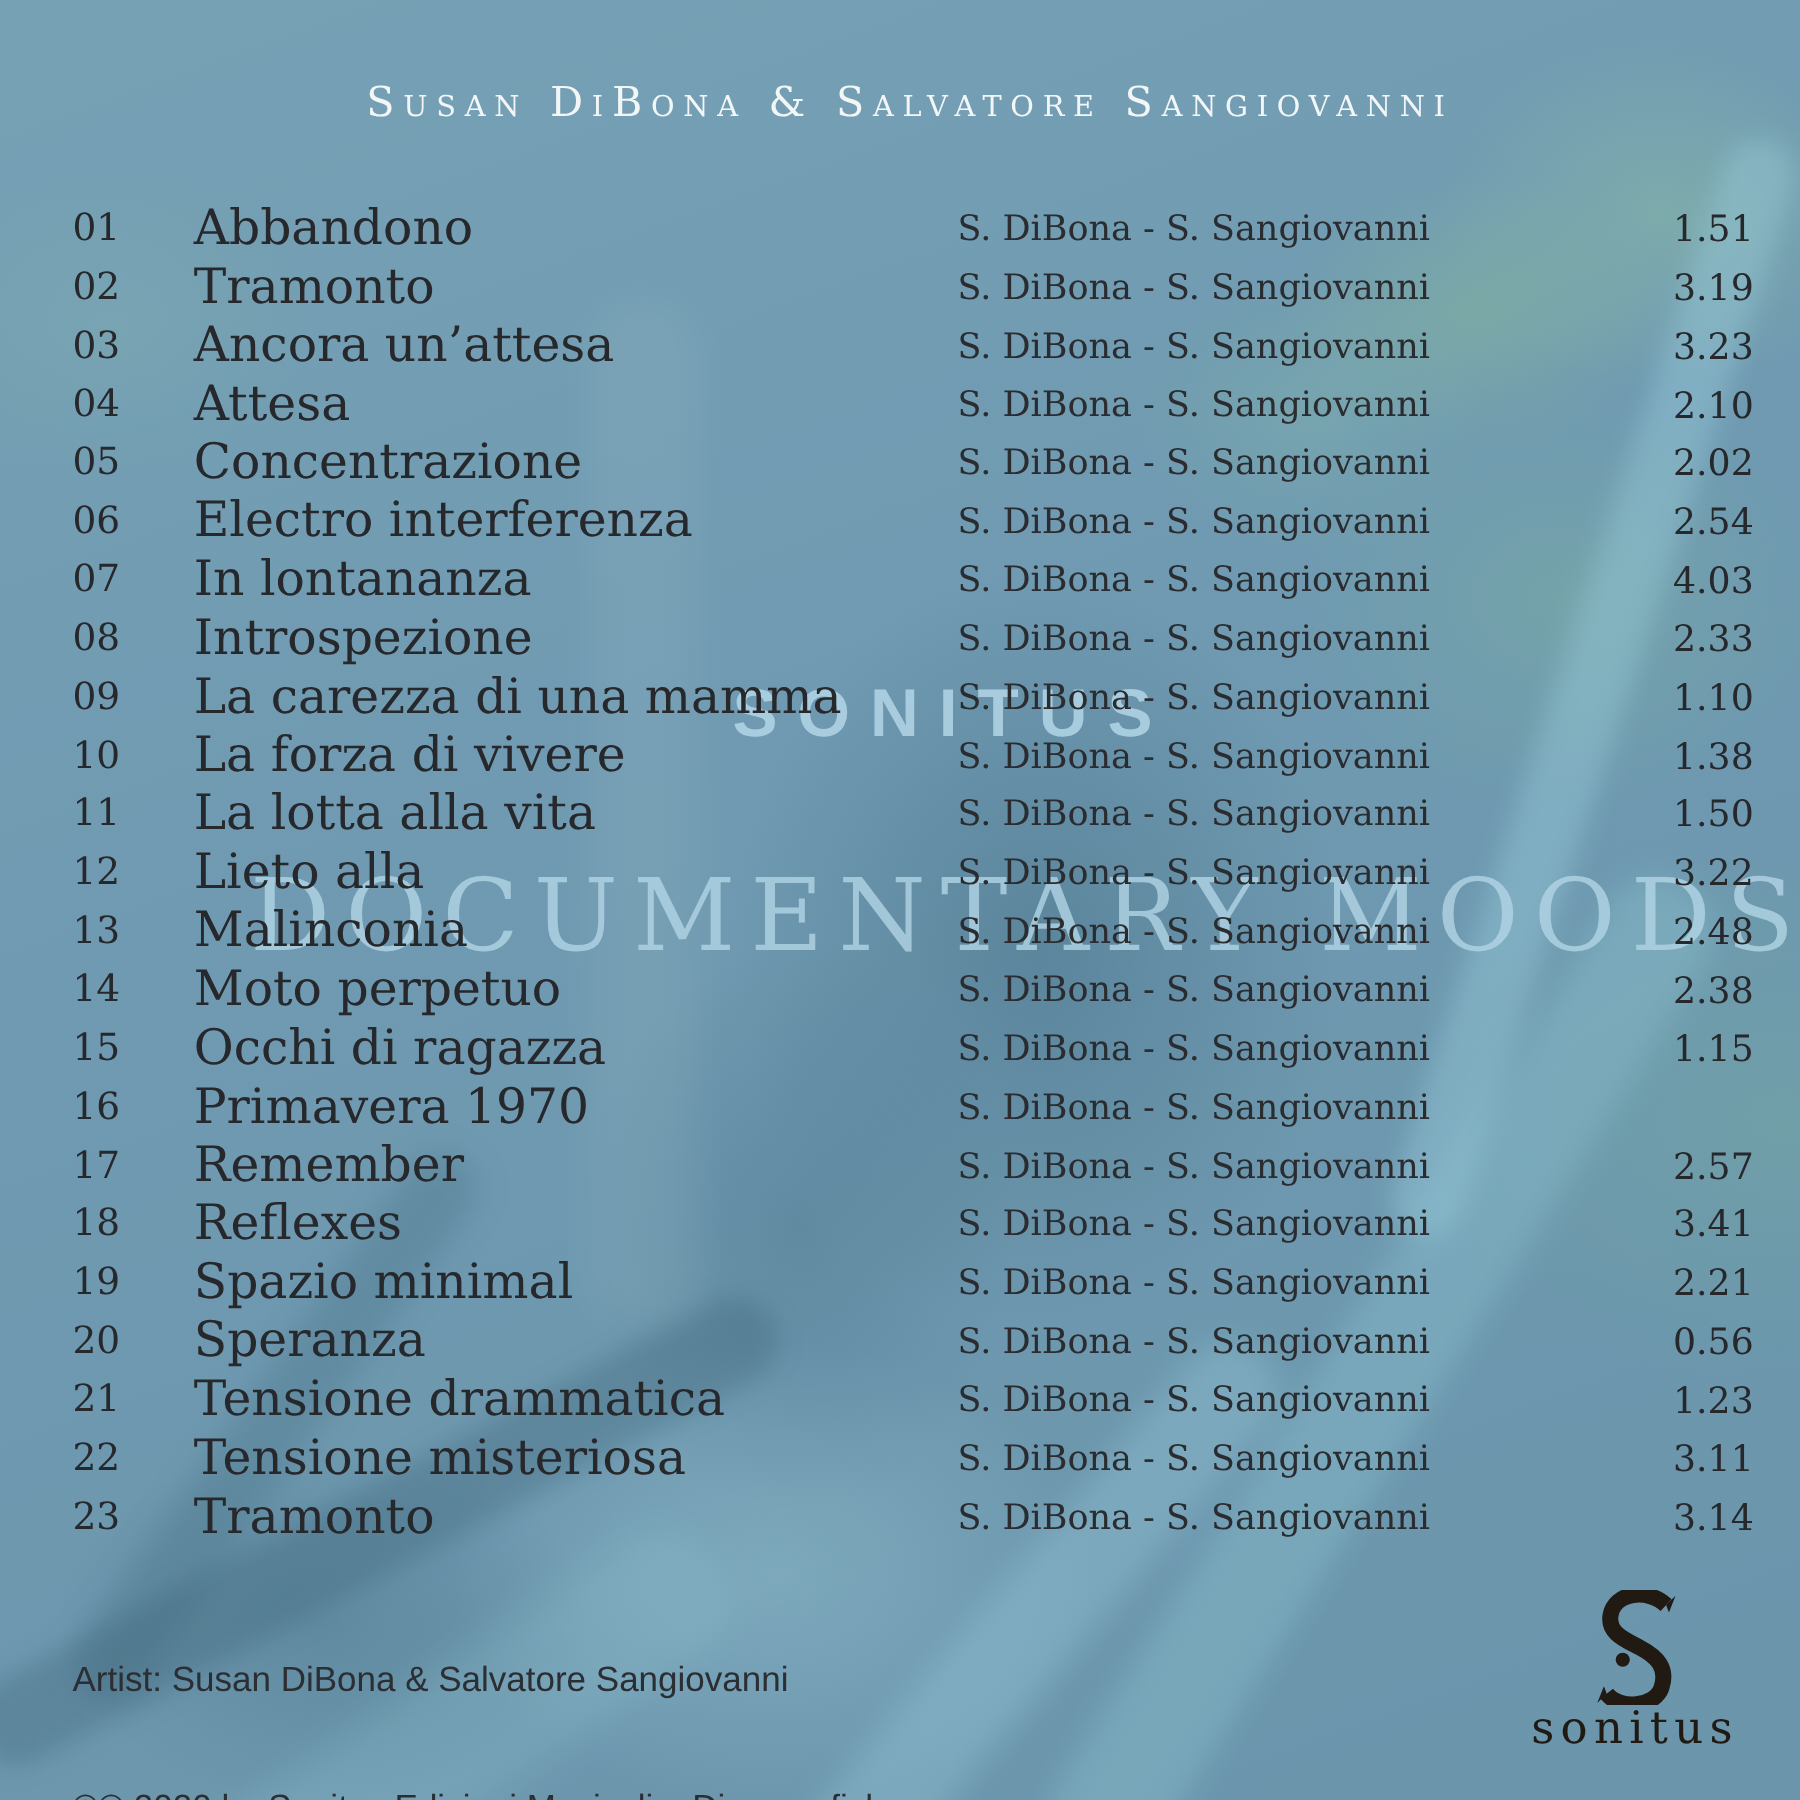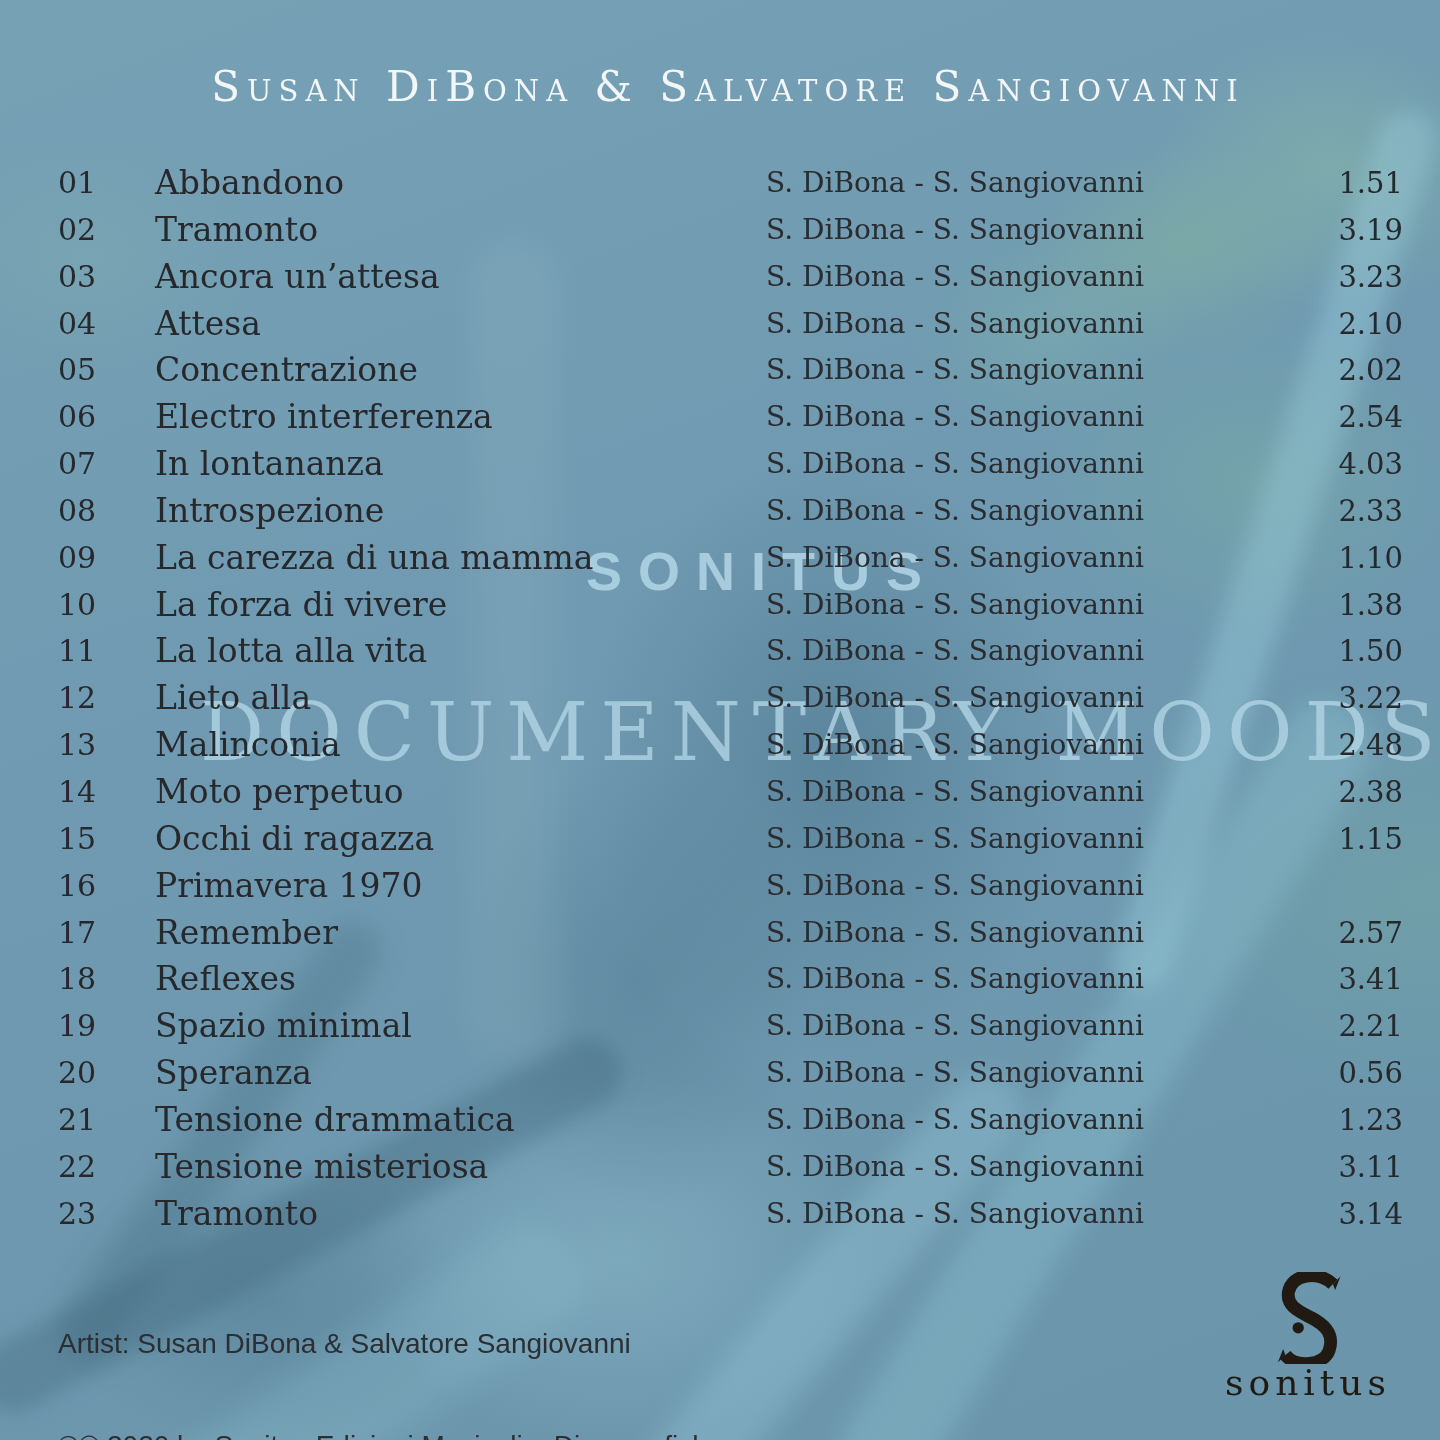--- a/index.html
+++ b/index.html
@@ -49,30 +49,30 @@
     font-size:80px;letter-spacing:12px;color:rgba(178,213,229,.80);
     white-space:nowrap;
     margin-left:36px;
   }
 
   
   .artist-title{
     position:absolute;top:62px;left:16px;right:0;z-index:2;
     text-align:center;
     font-variant:small-caps;
-    font-size:42px;letter-spacing:7px;
+    font-size:33px;letter-spacing:7px;
     color:#f2f6f7;
   }
 
   
   .tracklist{position:absolute;top:160px;left:0;right:0;z-index:2;}
   .track-row{display:flex;align-items:center;height:46.85px;color:#26282c;}
   .track-row span{line-height:46.85px;white-space:nowrap;}
   .t-num{flex:0 0 97px;margin-left:58px;font-size:30px;}
-  .t-title{flex:0 0 611px;font-size:33px;overflow:visible;}
+  .t-title{flex:0 0 611px;font-size:39px;overflow:visible;}
   .t-credits{flex:0 0 459px;font-size:28px;color:#2a2c30;}
   .t-time{flex:1;text-align:right;padding-right:37px;font-size:29px;}
 
   
   .footer{
     position:absolute;left:58px;top:1259px;z-index:2;
     font-family:"Liberation Sans", sans-serif;
     font-size:28px;line-height:34px;color:#2b2e33;
     white-space:pre-wrap;
   }

